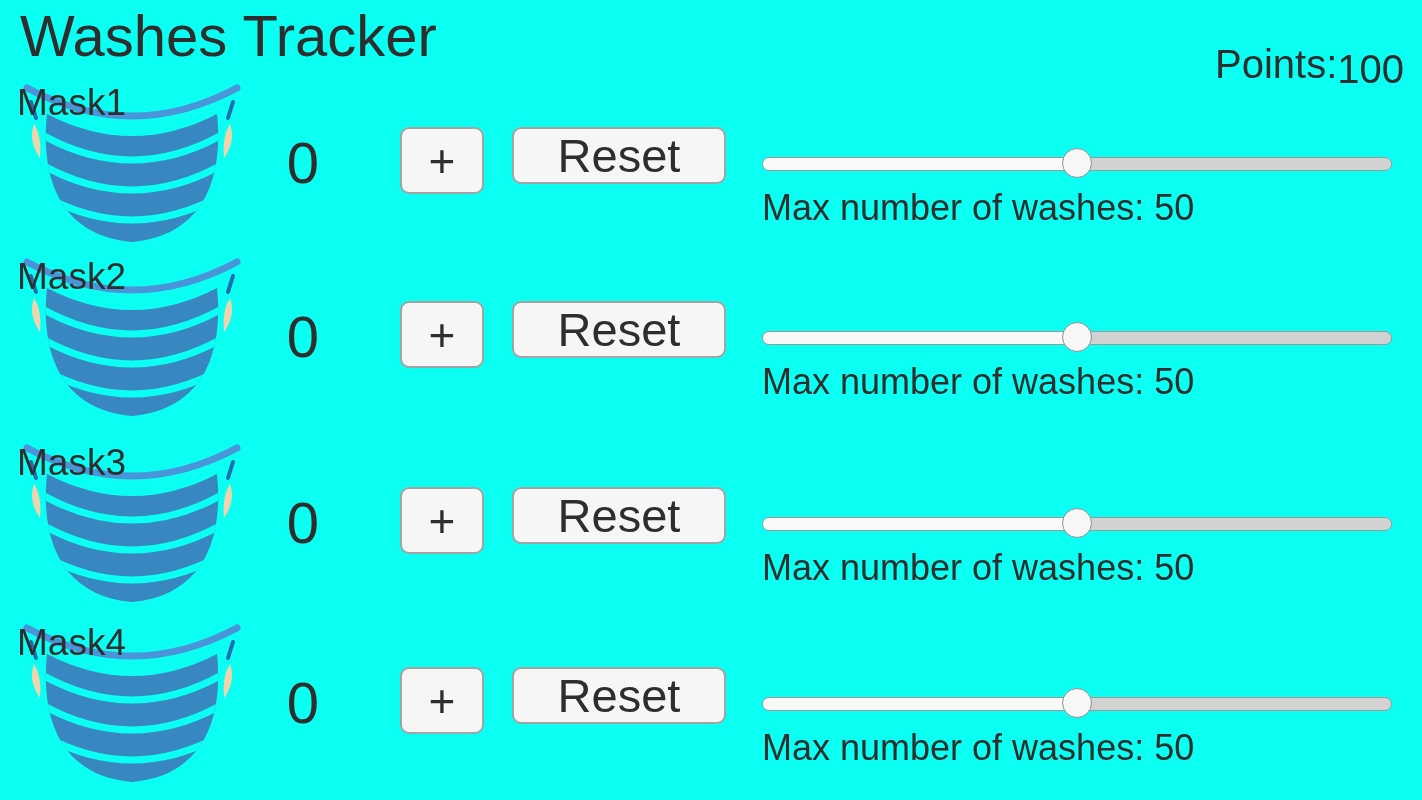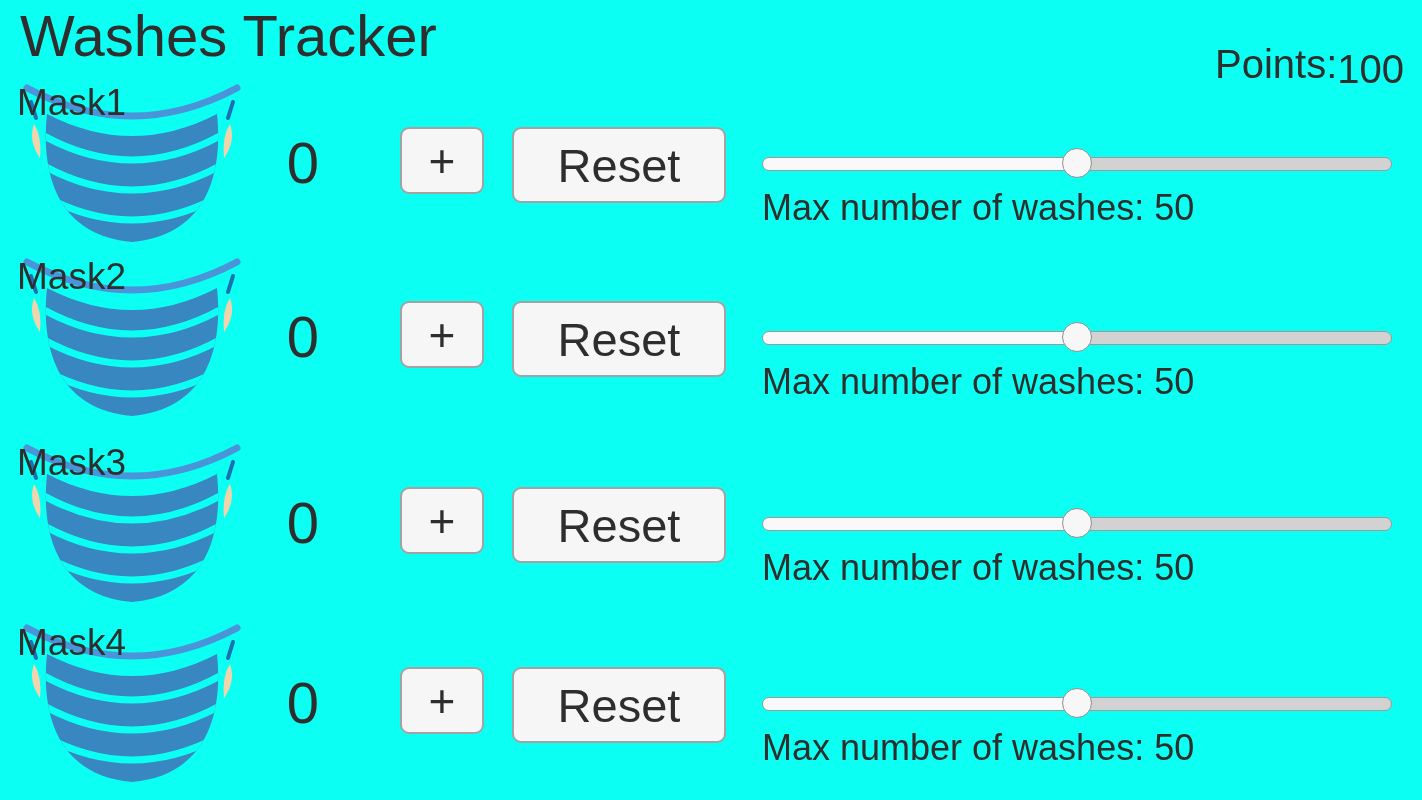--- a/index.html
+++ b/index.html
@@ -34,21 +34,21 @@
     font-size:58px;line-height:66px;
   }
   .btn{
     position:absolute;box-sizing:border-box;
     background:#f6f6f6;border:2px solid #a3a3a3;border-radius:9px;
     display:flex;align-items:center;justify-content:center;
     color:#2e2e2e;cursor:pointer;padding:0;
     font-family:"Liberation Sans", sans-serif;
   }
   .plus{left:400px;top:49px;width:84px;height:67px;font-size:46px;}
-  .reset{left:512px;top:49px;width:214px;height:76px;font-size:47px;}
+  .reset{left:512px;top:49px;width:214px;height:57px;font-size:47px;}
 
   .slider{position:absolute;left:762px;top:70px;width:630px;height:30px;--p:50%;}
   .track{
     position:absolute;left:0;top:9px;width:630px;height:14px;box-sizing:border-box;
     border:1px solid #9a9a9a;border-radius:8px;cursor:pointer;
     background:linear-gradient(to right,#f9f9f9 var(--p),#d2d2d2 var(--p));
   }
   .thumb{
     position:absolute;top:0;left:calc(var(--p) - 15px);
     width:30px;height:30px;box-sizing:border-box;border-radius:50%;

